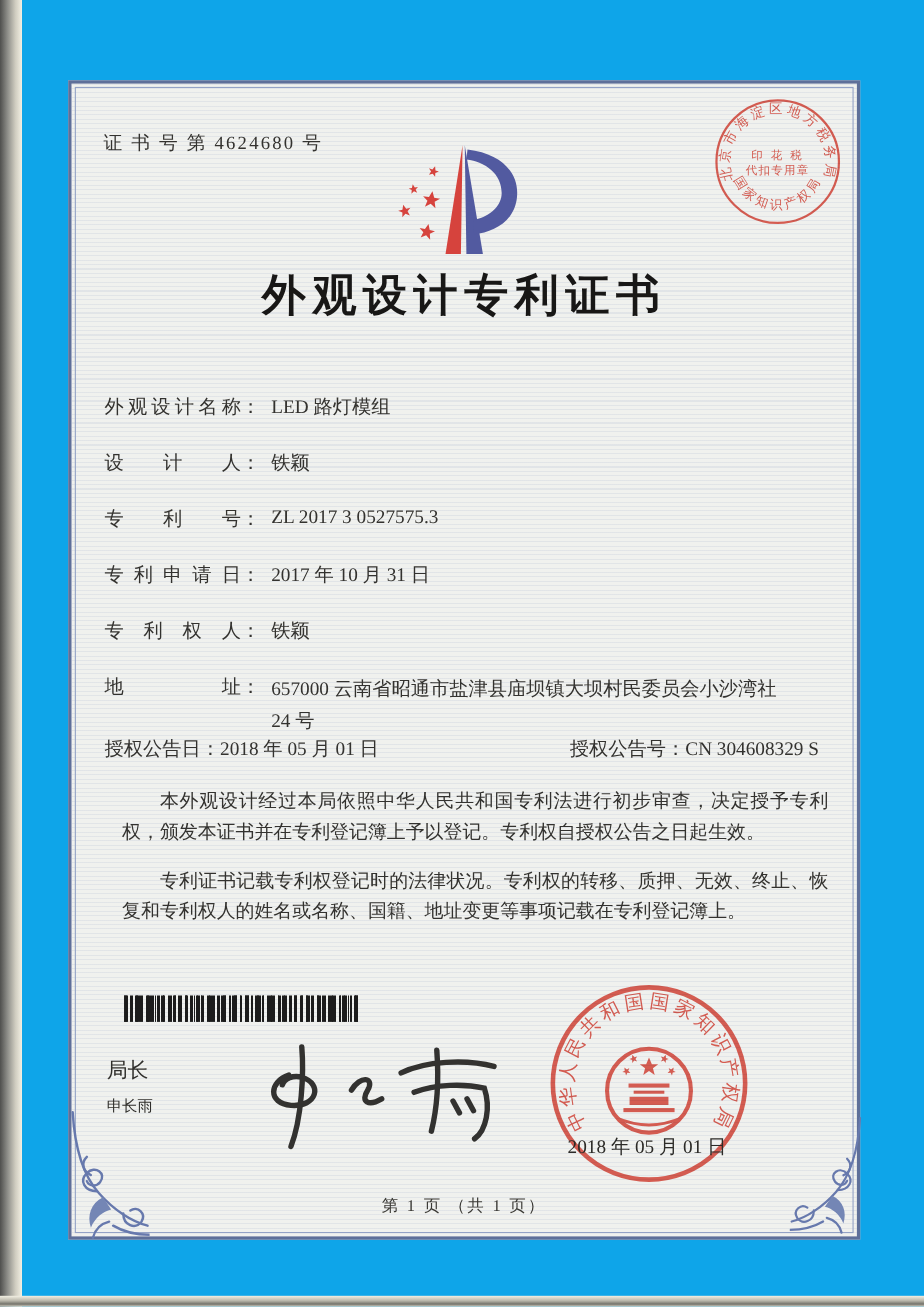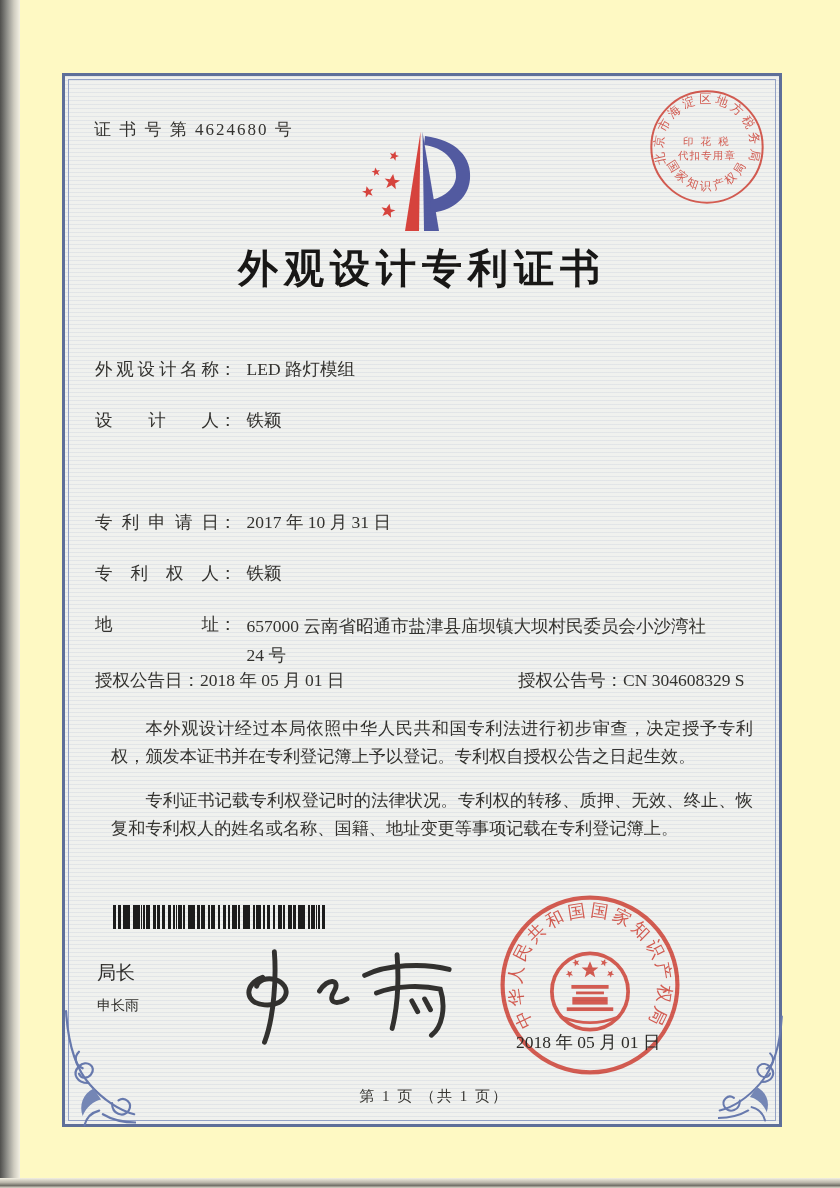--- a/index.html
+++ b/index.html
@@ -4,21 +4,21 @@
 <style>
   html,body{margin:0;padding:0;}
   body{
     width:840px;height:1188px;
     font-family:"Liberation Serif","DejaVu Serif",serif;
     background:#e9e6d9;
     position:relative;overflow:hidden;
   }
   .page{
     position:absolute;inset:0;
-    background:#fef9c3;
+    background:#0ea5e9;
   }
   
   .spine{
     position:absolute;left:0;top:0;bottom:0;width:20px;
     background:linear-gradient(90deg,#4f4f4d 0,#8f8f8a 35%,#cfccc0 70%,#f3f0e3 100%);
   }
   .page-bottom-edge{
     position:absolute;left:0;right:0;bottom:0;height:10px;
     background:linear-gradient(180deg,#f3f0e3 0,#b9b6aa 45%,#74736a 75%,#dcd9cc 100%);
   }
@@ -72,21 +72,21 @@
   .signer-name{position:absolute;left:97px;top:997px;font-size:14px;color:#2f2e2b;}
   .signature{position:absolute;left:228px;top:942px;width:238px;height:108px;}
   .stamp{mix-blend-mode:multiply;opacity:.92;}
   .tax-stamp{position:absolute;left:649px;top:89px;width:116px;height:116px;}
   .office-stamp{position:absolute;left:497px;top:892px;width:186px;height:186px;}
   .issue-date{
     position:absolute;left:516px;top:1030px;font-size:17.5px;color:#2c2b28;z-index:6;
   }
   .footer{
     position:absolute;left:62px;top:1087px;width:720px;text-align:center;
-    font-size:15px;letter-spacing:2px;color:#3a3935;padding-left:12px;
+    font-size:15px;letter-spacing:2px;color:#3a3935;
   }
   .ornament{position:absolute;z-index:3;}
   .orn-right{left:718px;top:1006px;width:84px;height:130px;}
   .orn-left{left:44px;top:1006px;width:92px;height:130px;transform:scaleX(-1);}
   svg text{font-family:"Liberation Serif","DejaVu Serif",serif;}
 </style>
 </head>
 <body>
 
 <div class="page">
@@ -113,20 +113,23 @@
     </g>
   </svg>
 
   <div class="title">外观设计专利证书</div>
 
   <div class="row" style="top:408px">
     <span class="lab">设计人</span><span class="colon">：</span><span class="val">铁颖</span>
   </div>
   <div class="row" style="top:357px">
     <span class="lab">外观设计名称</span><span class="colon">：</span><span class="val">LED 路灯模组</span>
+  </div>
+  <div class="row" style="top:459px">
+    <span class="lab">专利号</span><span class="colon">：</span><span class="val">ZL 2017 3 0527575.3</span>
   </div>
   <div class="row" style="top:510px">
     <span class="lab">专利申请日</span><span class="colon">：</span><span class="val">2017 年 10 月 31 日</span>
   </div>
   <div class="row" style="top:561px">
     <span class="lab">专利权人</span><span class="colon">：</span><span class="val">铁颖</span>
   </div>
   <div class="row" style="top:612px">
     <span class="lab">地址</span><span class="colon">：</span><span class="val addr-val">657000 云南省昭通市盐津县庙坝镇大坝村民委员会小沙湾社 24 号</span>
   </div>

